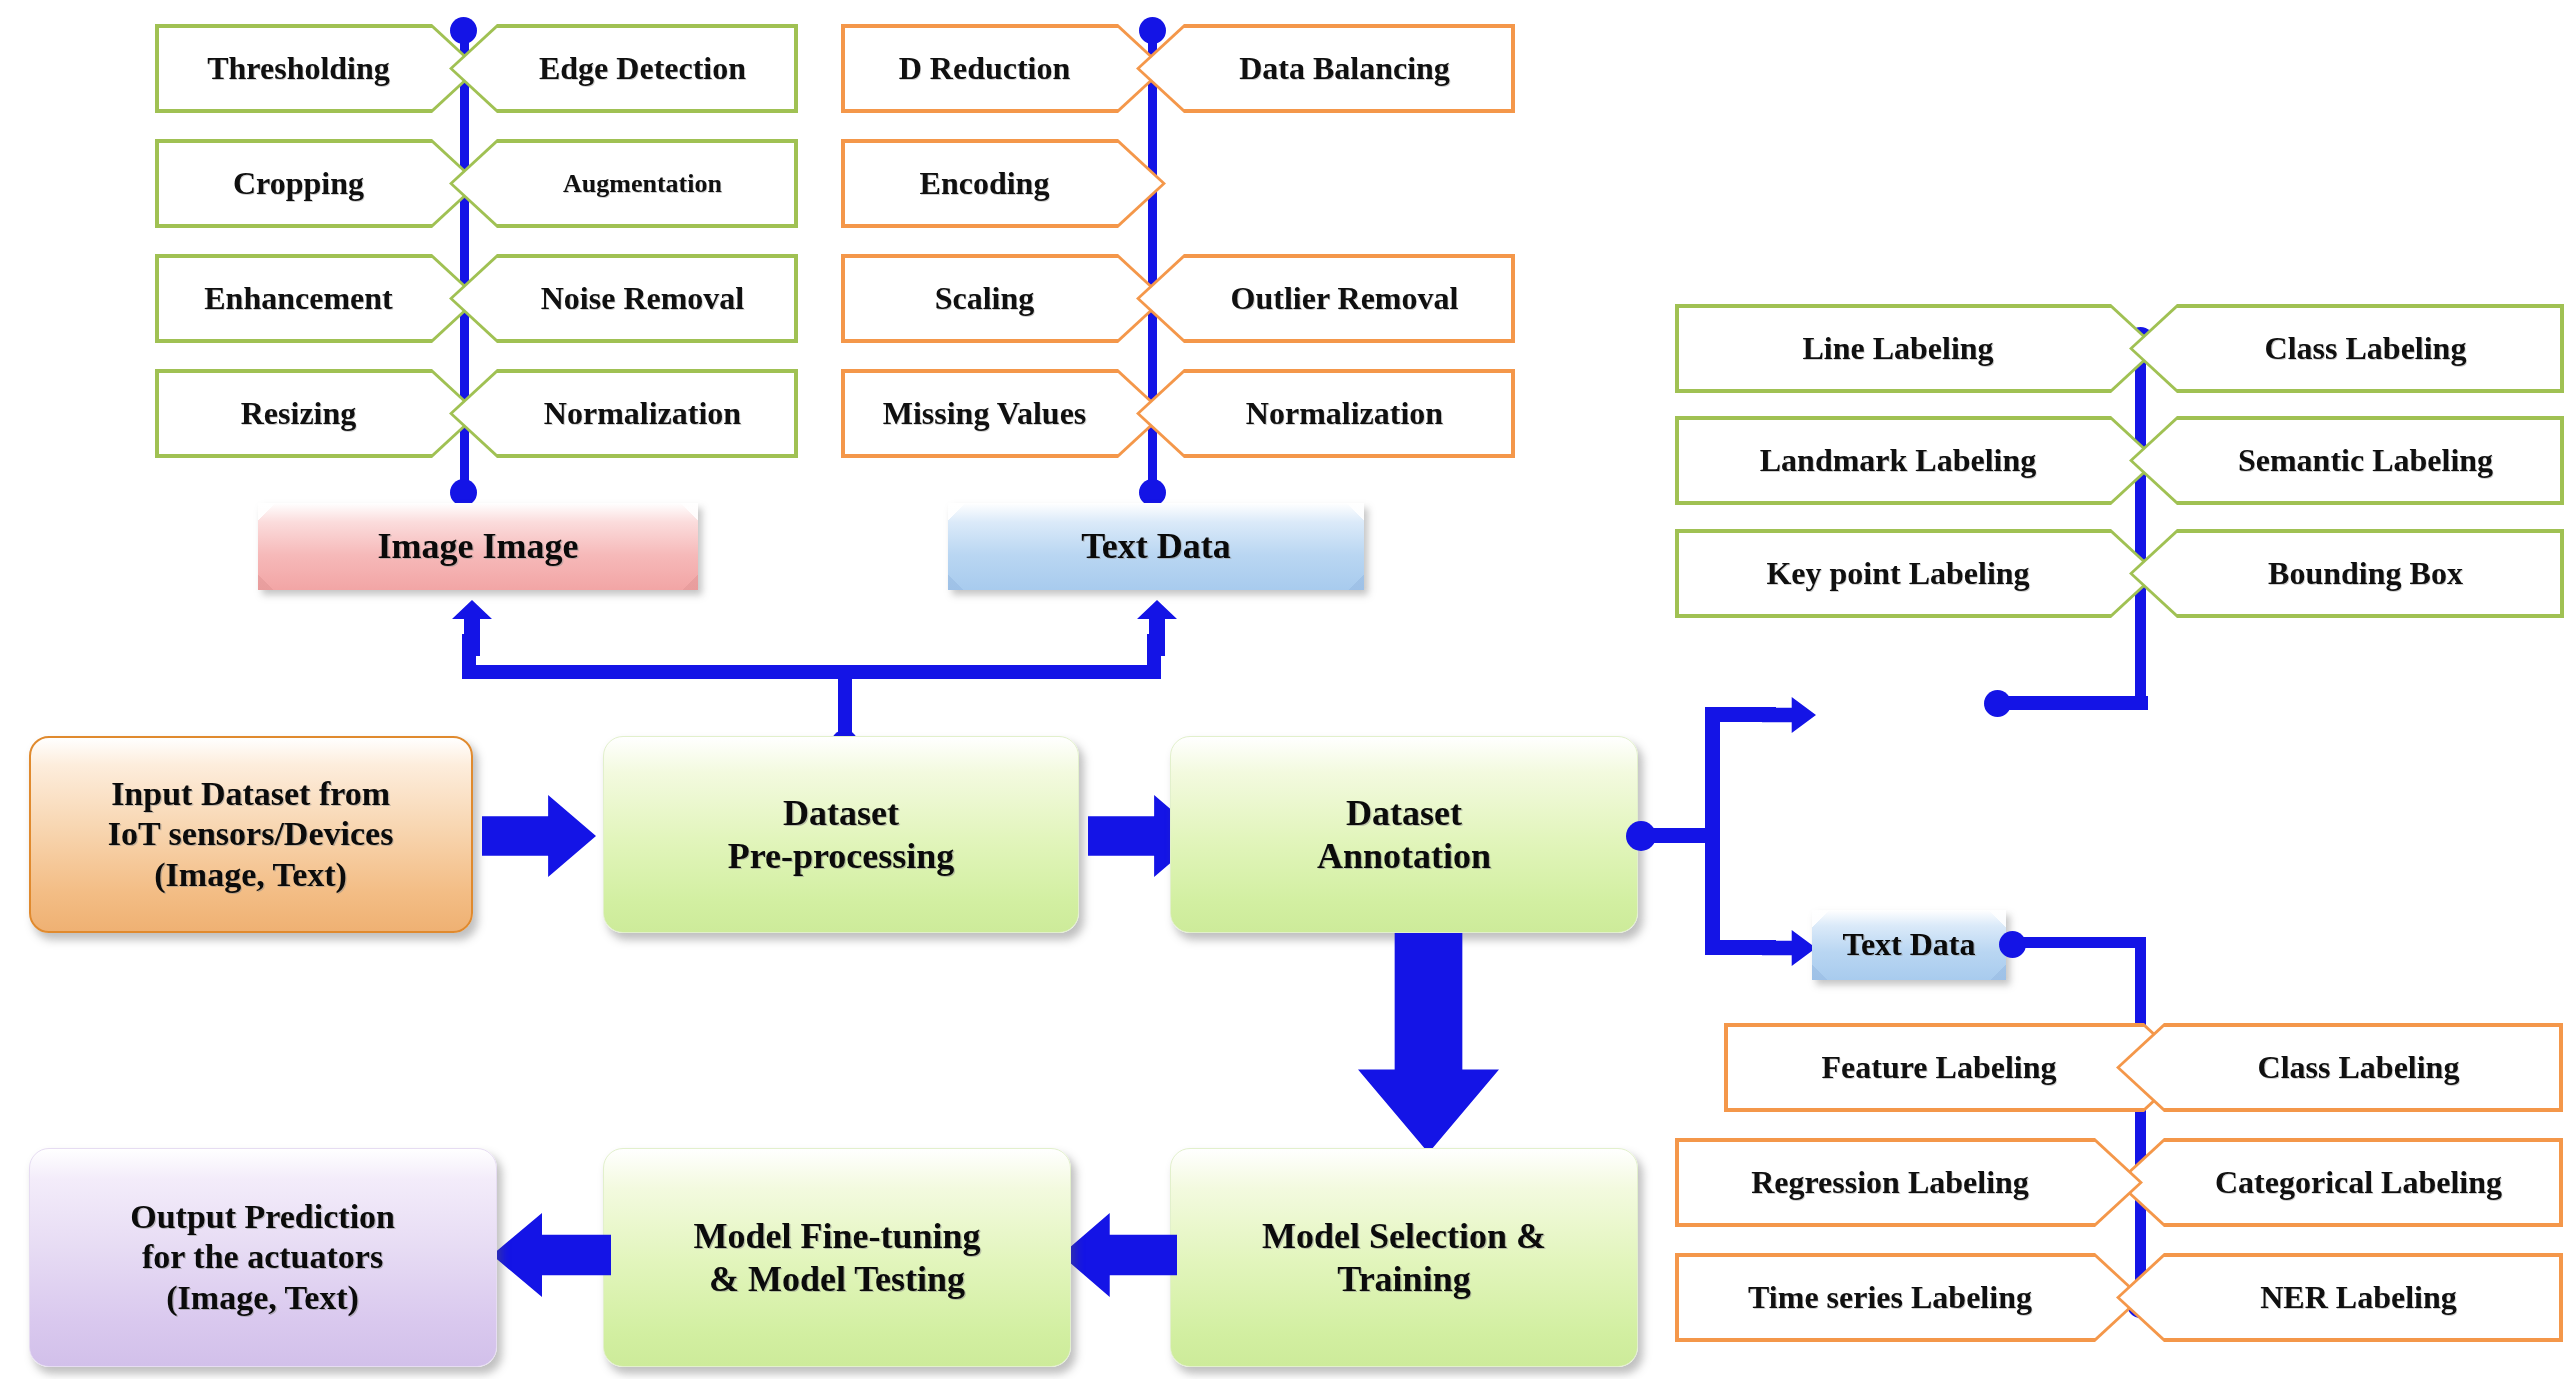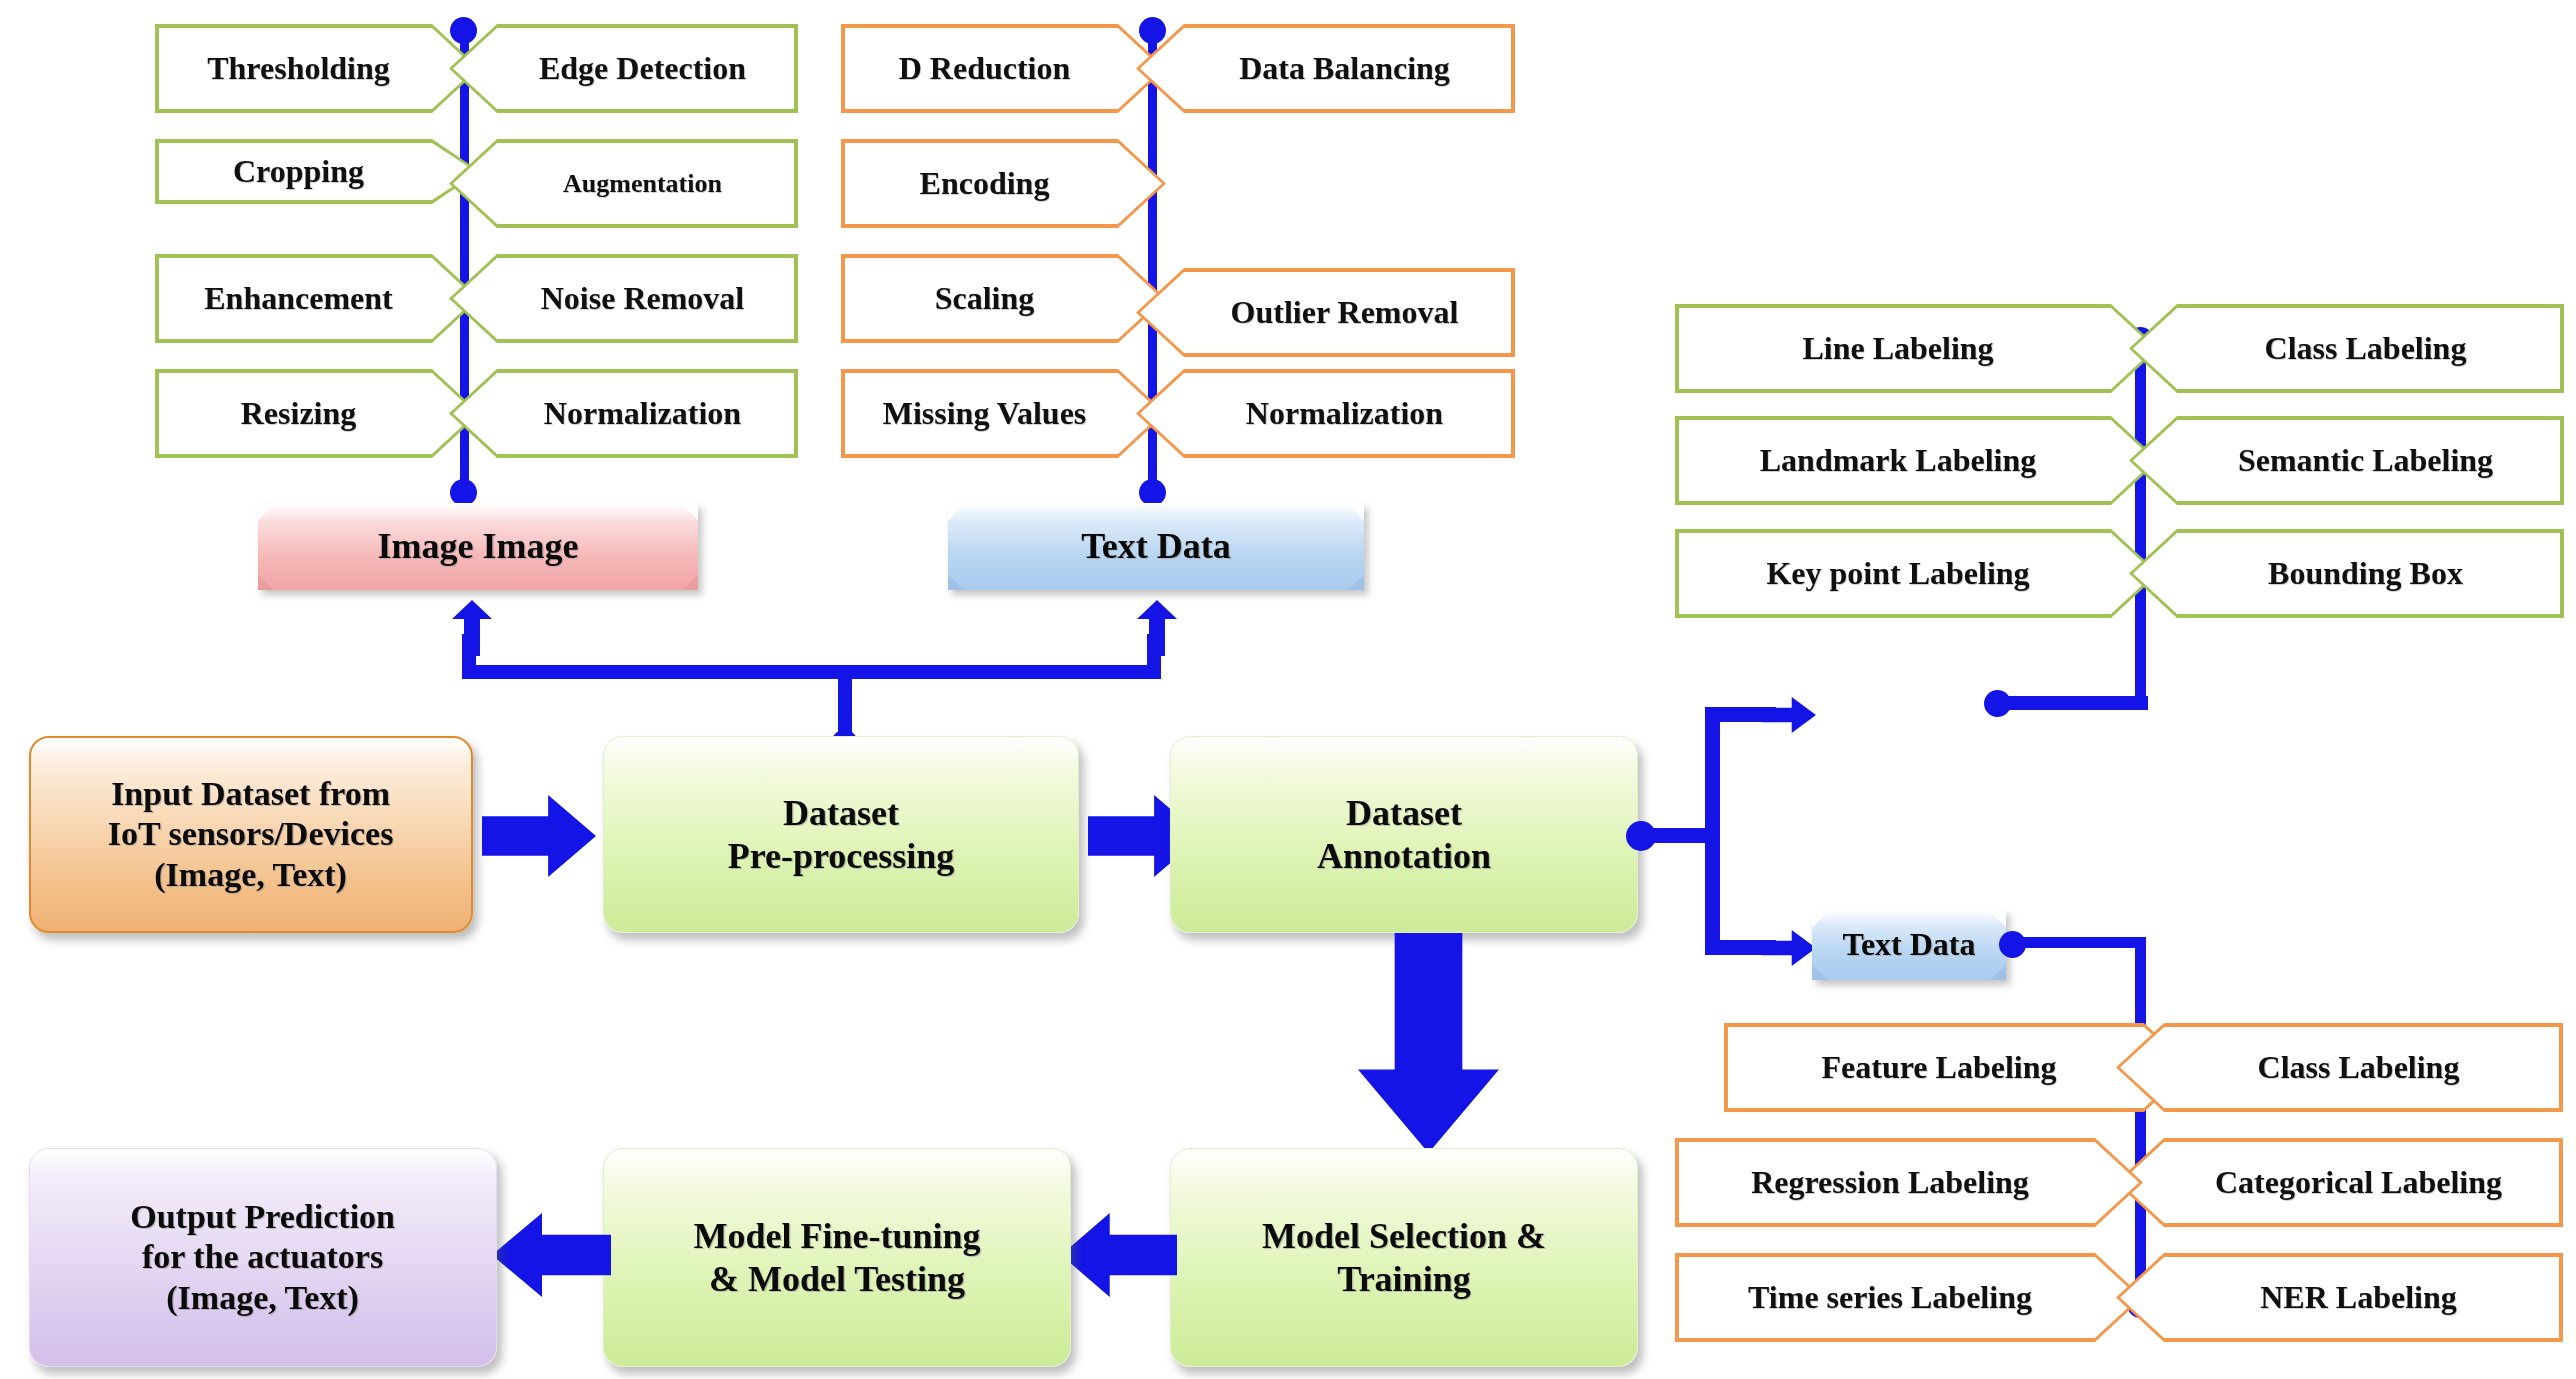--- a/index.html
+++ b/index.html
@@ -137,21 +137,21 @@
     <div class="outer right" style="inset:0;background:#a0c153;"></div>
     <div class="inner right" style="left:4px;top:4px;right:4px;bottom:4px;background:#ffffff;"></div>
     <div class="label" style="font-size:32px;">Thresholding</div>
   </div>
   <div class="chevwrap leftnotch" style="left:449px;top:24px;width:349px;height:89px;">
     <div class="outer leftnotch" style="inset:0;background:#a0c153;"></div>
     <div class="inner leftnotch" style="left:4px;top:4px;right:4px;bottom:4px;background:#ffffff;"></div>
     <div class="label" style="font-size:32px;">Edge Detection</div>
   </div>
 
-  <div class="chevwrap right" style="left:155px;top:139px;width:325px;height:65px;text-align:right;">
+  <div class="chevwrap right" style="left:155px;top:139px;width:325px;height:89px;text-align:right;">
     <div class="outer right" style="inset:0;background:#a0c153;"></div>
     <div class="inner right" style="left:4px;top:4px;right:4px;bottom:4px;background:#ffffff;"></div>
     <div class="label" style="font-size:32px;">Cropping</div>
   </div>
   <div class="chevwrap leftnotch" style="left:449px;top:139px;width:349px;height:89px;">
     <div class="outer leftnotch" style="inset:0;background:#a0c153;"></div>
     <div class="inner leftnotch" style="left:4px;top:4px;right:4px;bottom:4px;background:#ffffff;"></div>
     <div class="label" style="font-size:26px;">Augmentation</div>
   </div>
 
@@ -196,21 +196,21 @@
     <div class="outer right" style="inset:0;background:#f4974a;"></div>
     <div class="inner right" style="left:4px;top:4px;right:4px;bottom:4px;background:#ffffff;"></div>
     <div class="label" style="font-size:32px;">Encoding</div>
   </div>
 
   <div class="chevwrap right" style="left:841px;top:254px;width:325px;height:89px;">
     <div class="outer right" style="inset:0;background:#f4974a;"></div>
     <div class="inner right" style="left:4px;top:4px;right:4px;bottom:4px;background:#ffffff;"></div>
     <div class="label" style="font-size:32px;">Scaling</div>
   </div>
-  <div class="chevwrap leftnotch" style="left:1136px;top:268px;width:379px;height:89px;">
+  <div class="chevwrap leftnotch" style="left:1136px;top:254px;width:379px;height:89px;">
     <div class="outer leftnotch" style="inset:0;background:#f4974a;"></div>
     <div class="inner leftnotch" style="left:4px;top:4px;right:4px;bottom:4px;background:#ffffff;"></div>
     <div class="label" style="font-size:32px;">Outlier Removal</div>
   </div>
 
   <div class="chevwrap right" style="left:841px;top:369px;width:325px;height:89px;">
     <div class="outer right" style="inset:0;background:#f4974a;"></div>
     <div class="inner right" style="left:4px;top:4px;right:4px;bottom:4px;background:#ffffff;"></div>
     <div class="label" style="font-size:32px;">Missing Values</div>
   </div>

